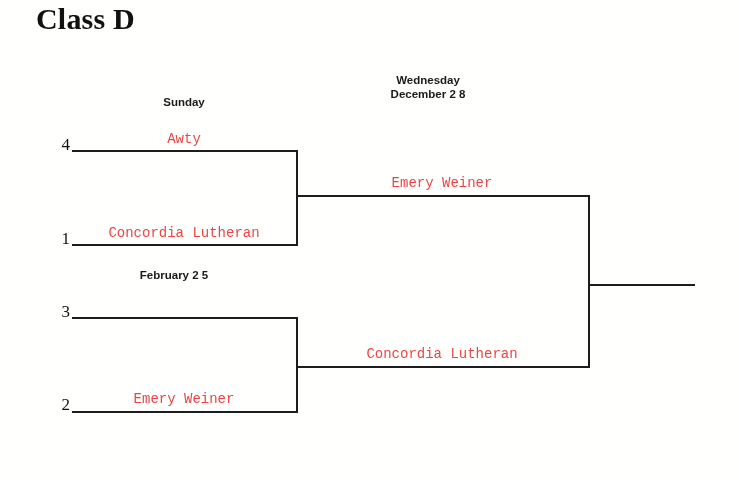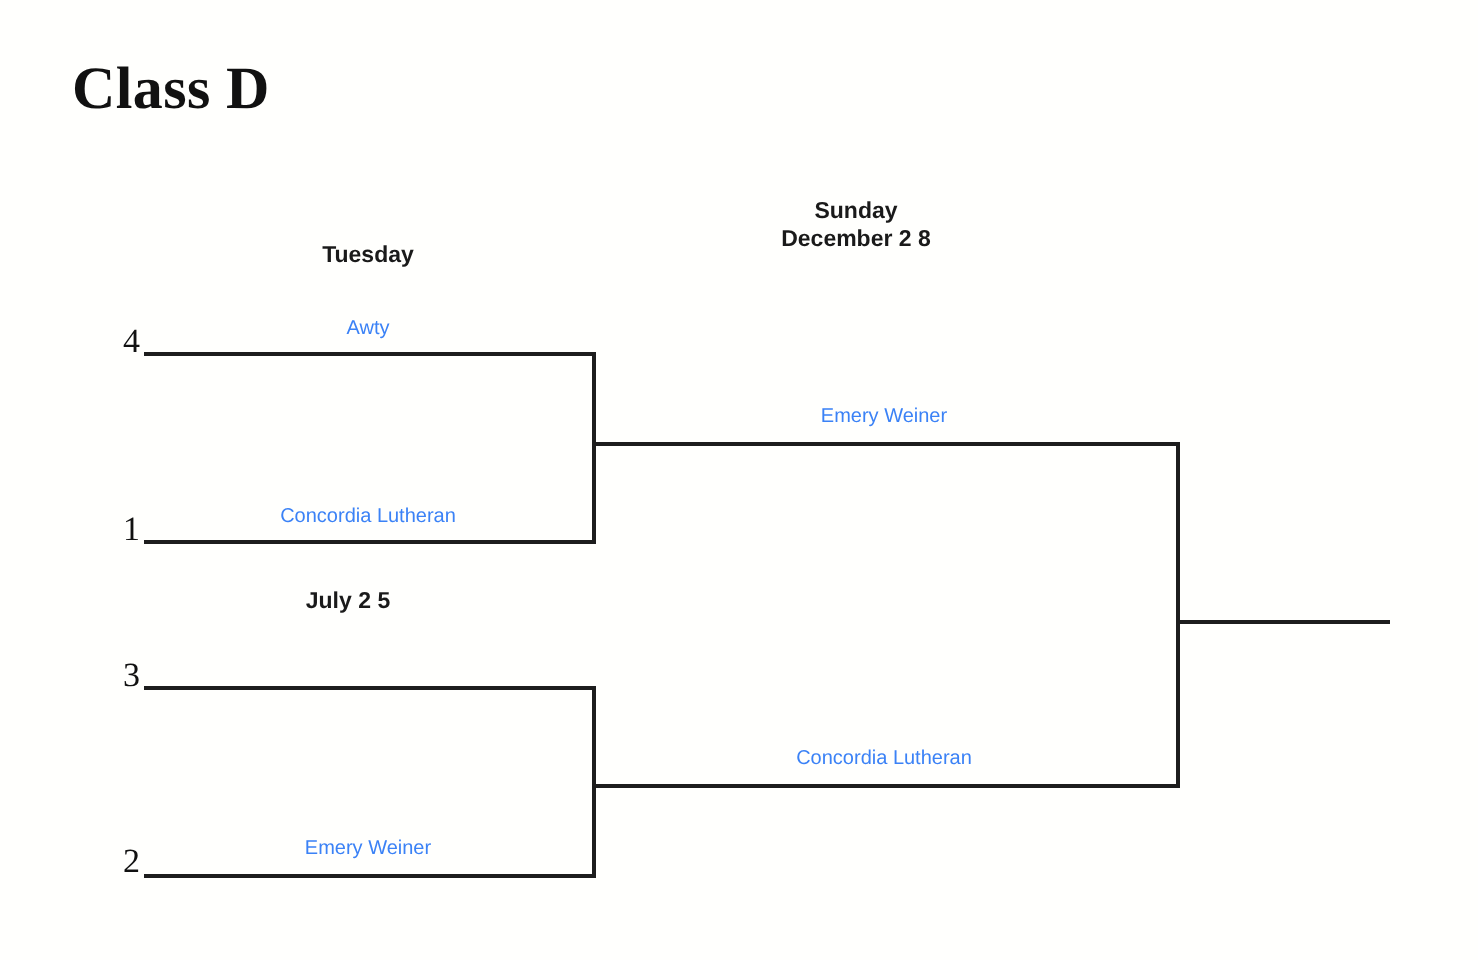--- a/index.html
+++ b/index.html
@@ -15,21 +15,20 @@
     overflow: hidden;
     font-family: "Liberation Sans", sans-serif;
     background: #fffffd;
   }
 
   #bracket-root {
     position: absolute;
     left: 0; top: 0;
     width: 739px;
     height: 400px;
-    margin-top: 26px;
   }
 
   
   .page-title {
     position: absolute;
     left: 36px;
     top: 2px;
     font-family: "Liberation Serif", serif;
     font-weight: bold;
     font-size: 30px;
@@ -67,23 +66,23 @@
     line-height: 18px;
   }
   #seed-4 { left: 52px; top: 136px; }
   #seed-1 { left: 52px; top: 230px; }
   #seed-3 { left: 52px; top: 303px; }
   #seed-2 { left: 52px; top: 396px; }
 
   
   .team-label {
     position: absolute;
-    font-family: Liberation Sans, sans-serif;
-    font-size: 10px;
-    color: #3b82f6;
+    font-family: Liberation Mono, monospace;
+    font-size: 14px;
+    color: #ef4444;
     text-align: center;
     line-height: 16px;
     white-space: nowrap;
   }
   #team-r1m1 { left: 72px;  top: 131px; width: 224px; }
   #team-r1m2 { left: 72px;  top: 225px; width: 224px; }
   #team-r1m3 { left: 72px;  top: 298px; width: 224px; }
   #team-r1m4 { left: 72px;  top: 391px; width: 224px; }
   #team-sf1  { left: 296px; top: 175px; width: 292px; }
   #team-sf2  { left: 296px; top: 346px; width: 292px; }
@@ -115,29 +114,29 @@
   #line-final-spur { left: 588px; top: 284px; width: 107px; }
 </style>
 </head>
 <body style="background: rgb(255, 255, 253);">
 
 <div id="bracket-root">
 
   <div class="page-title">Class D</div>
 
   <div class="round-header" id="round-header-wednesday">
-    <span class="rh-day">Tuesday</span>
+    <span class="rh-day">Sunday</span>
   </div>
 
   <div class="round-header" id="round-header-thursday">
-    <span class="rh-date">July 2 5</span>
+    <span class="rh-date">February 2 5</span>
   </div>
 
   <div class="round-header" id="round-header-sunday">
-    <span class="rh-day">Sunday</span>
+    <span class="rh-day">Wednesday</span>
     <span class="rh-date">December 2 8</span>
   </div>
 
   <div class="seed" id="seed-4">4</div>
   <div class="seed" id="seed-1">1</div>
   <div class="seed" id="seed-3">3</div>
   <div class="seed" id="seed-2">2</div>
 
   <div class="team-label" id="team-r1m1">Awty</div>
   <div class="team-label" id="team-r1m2">Concordia Lutheran</div>

